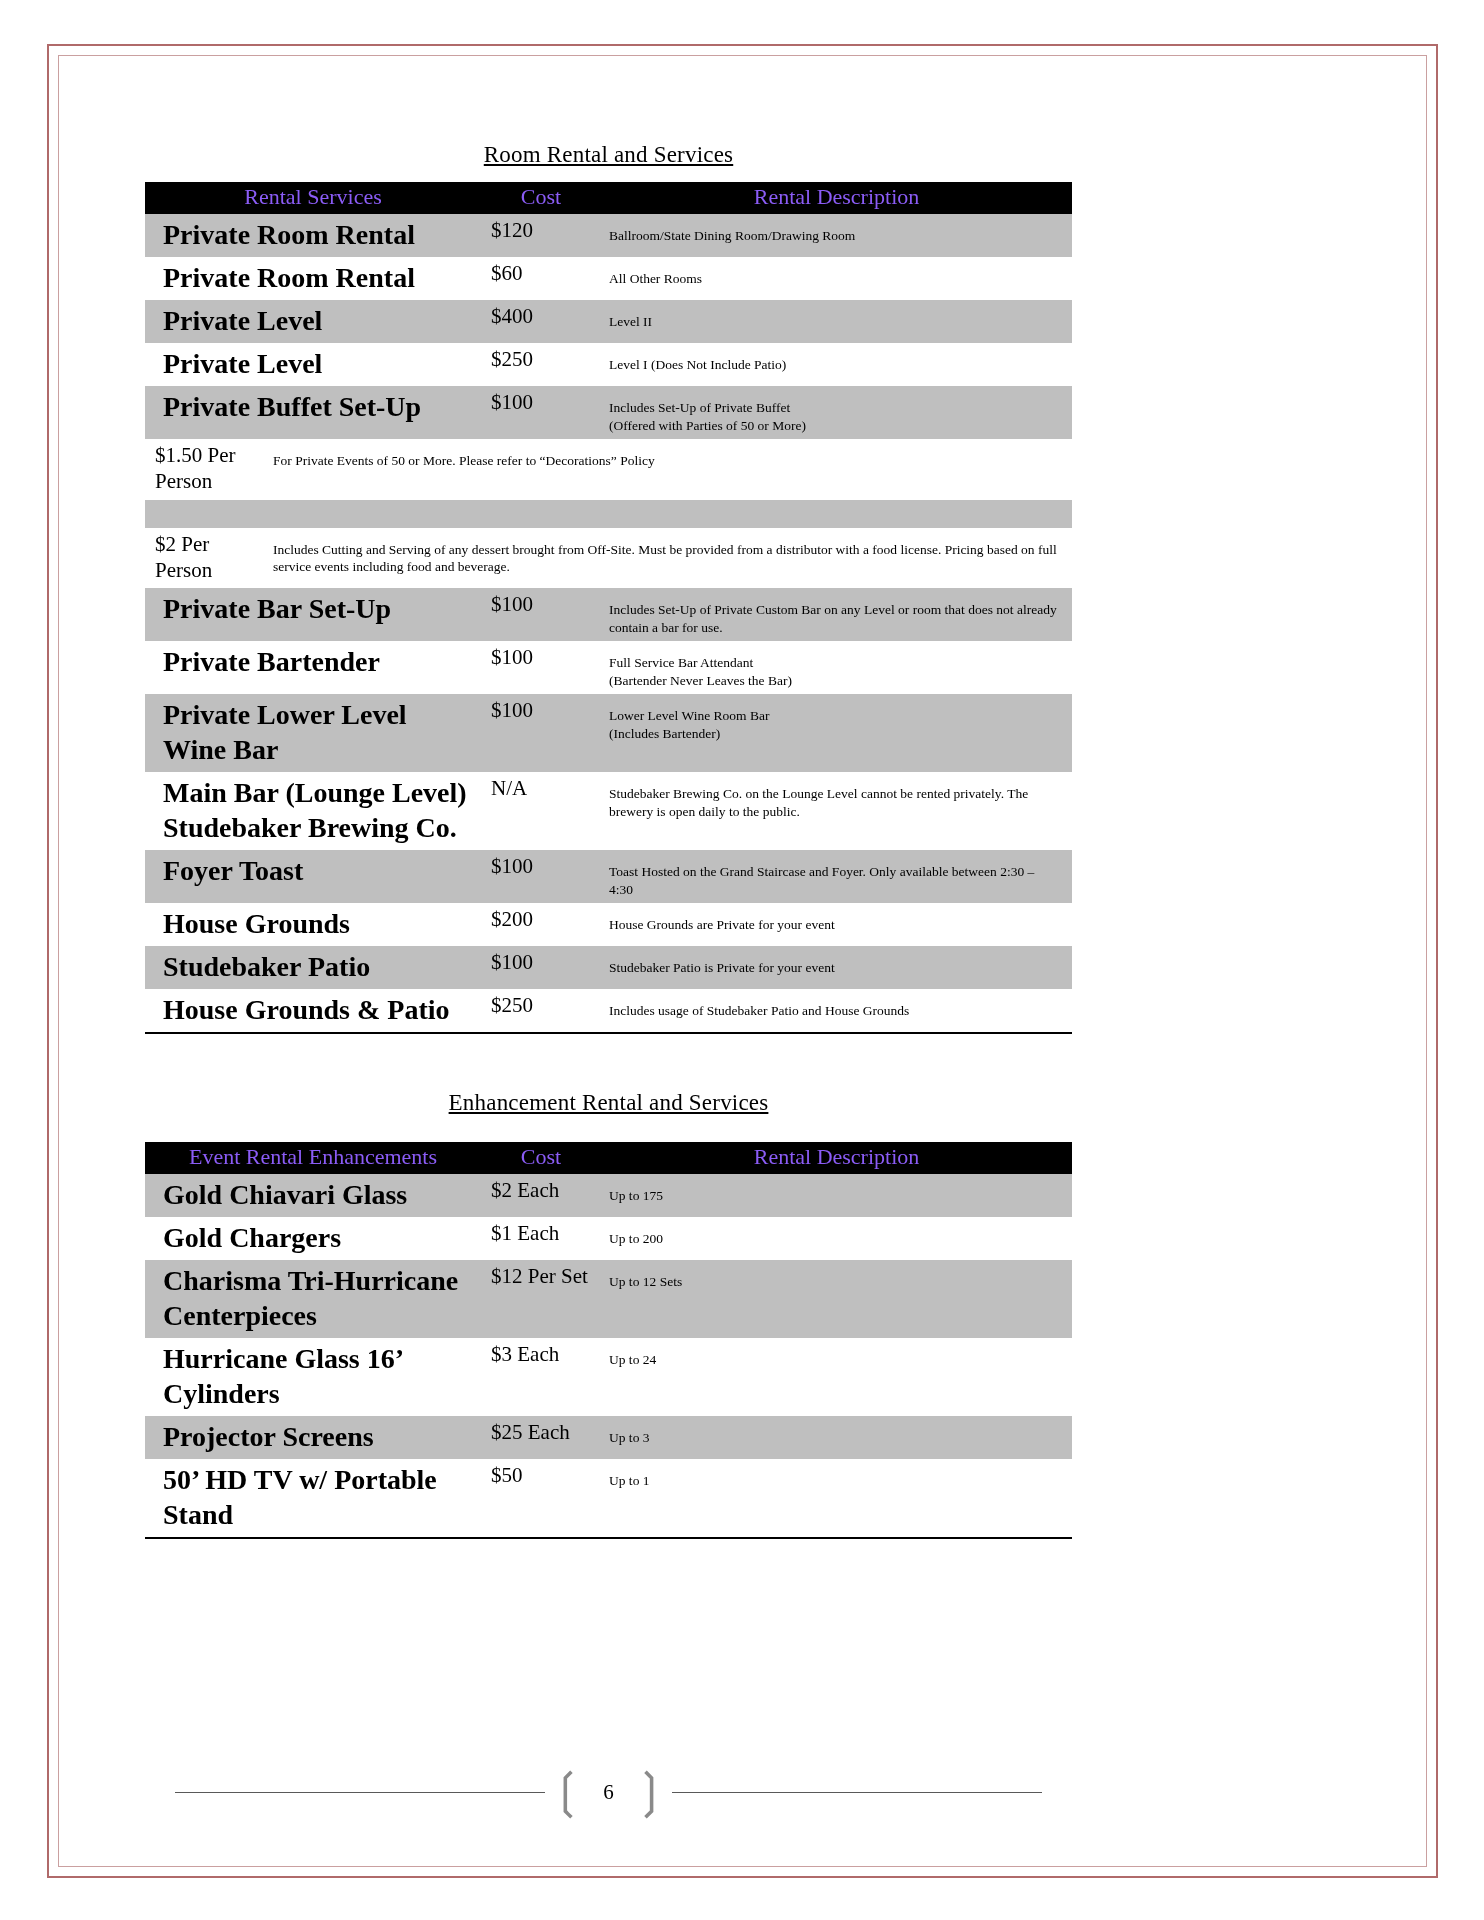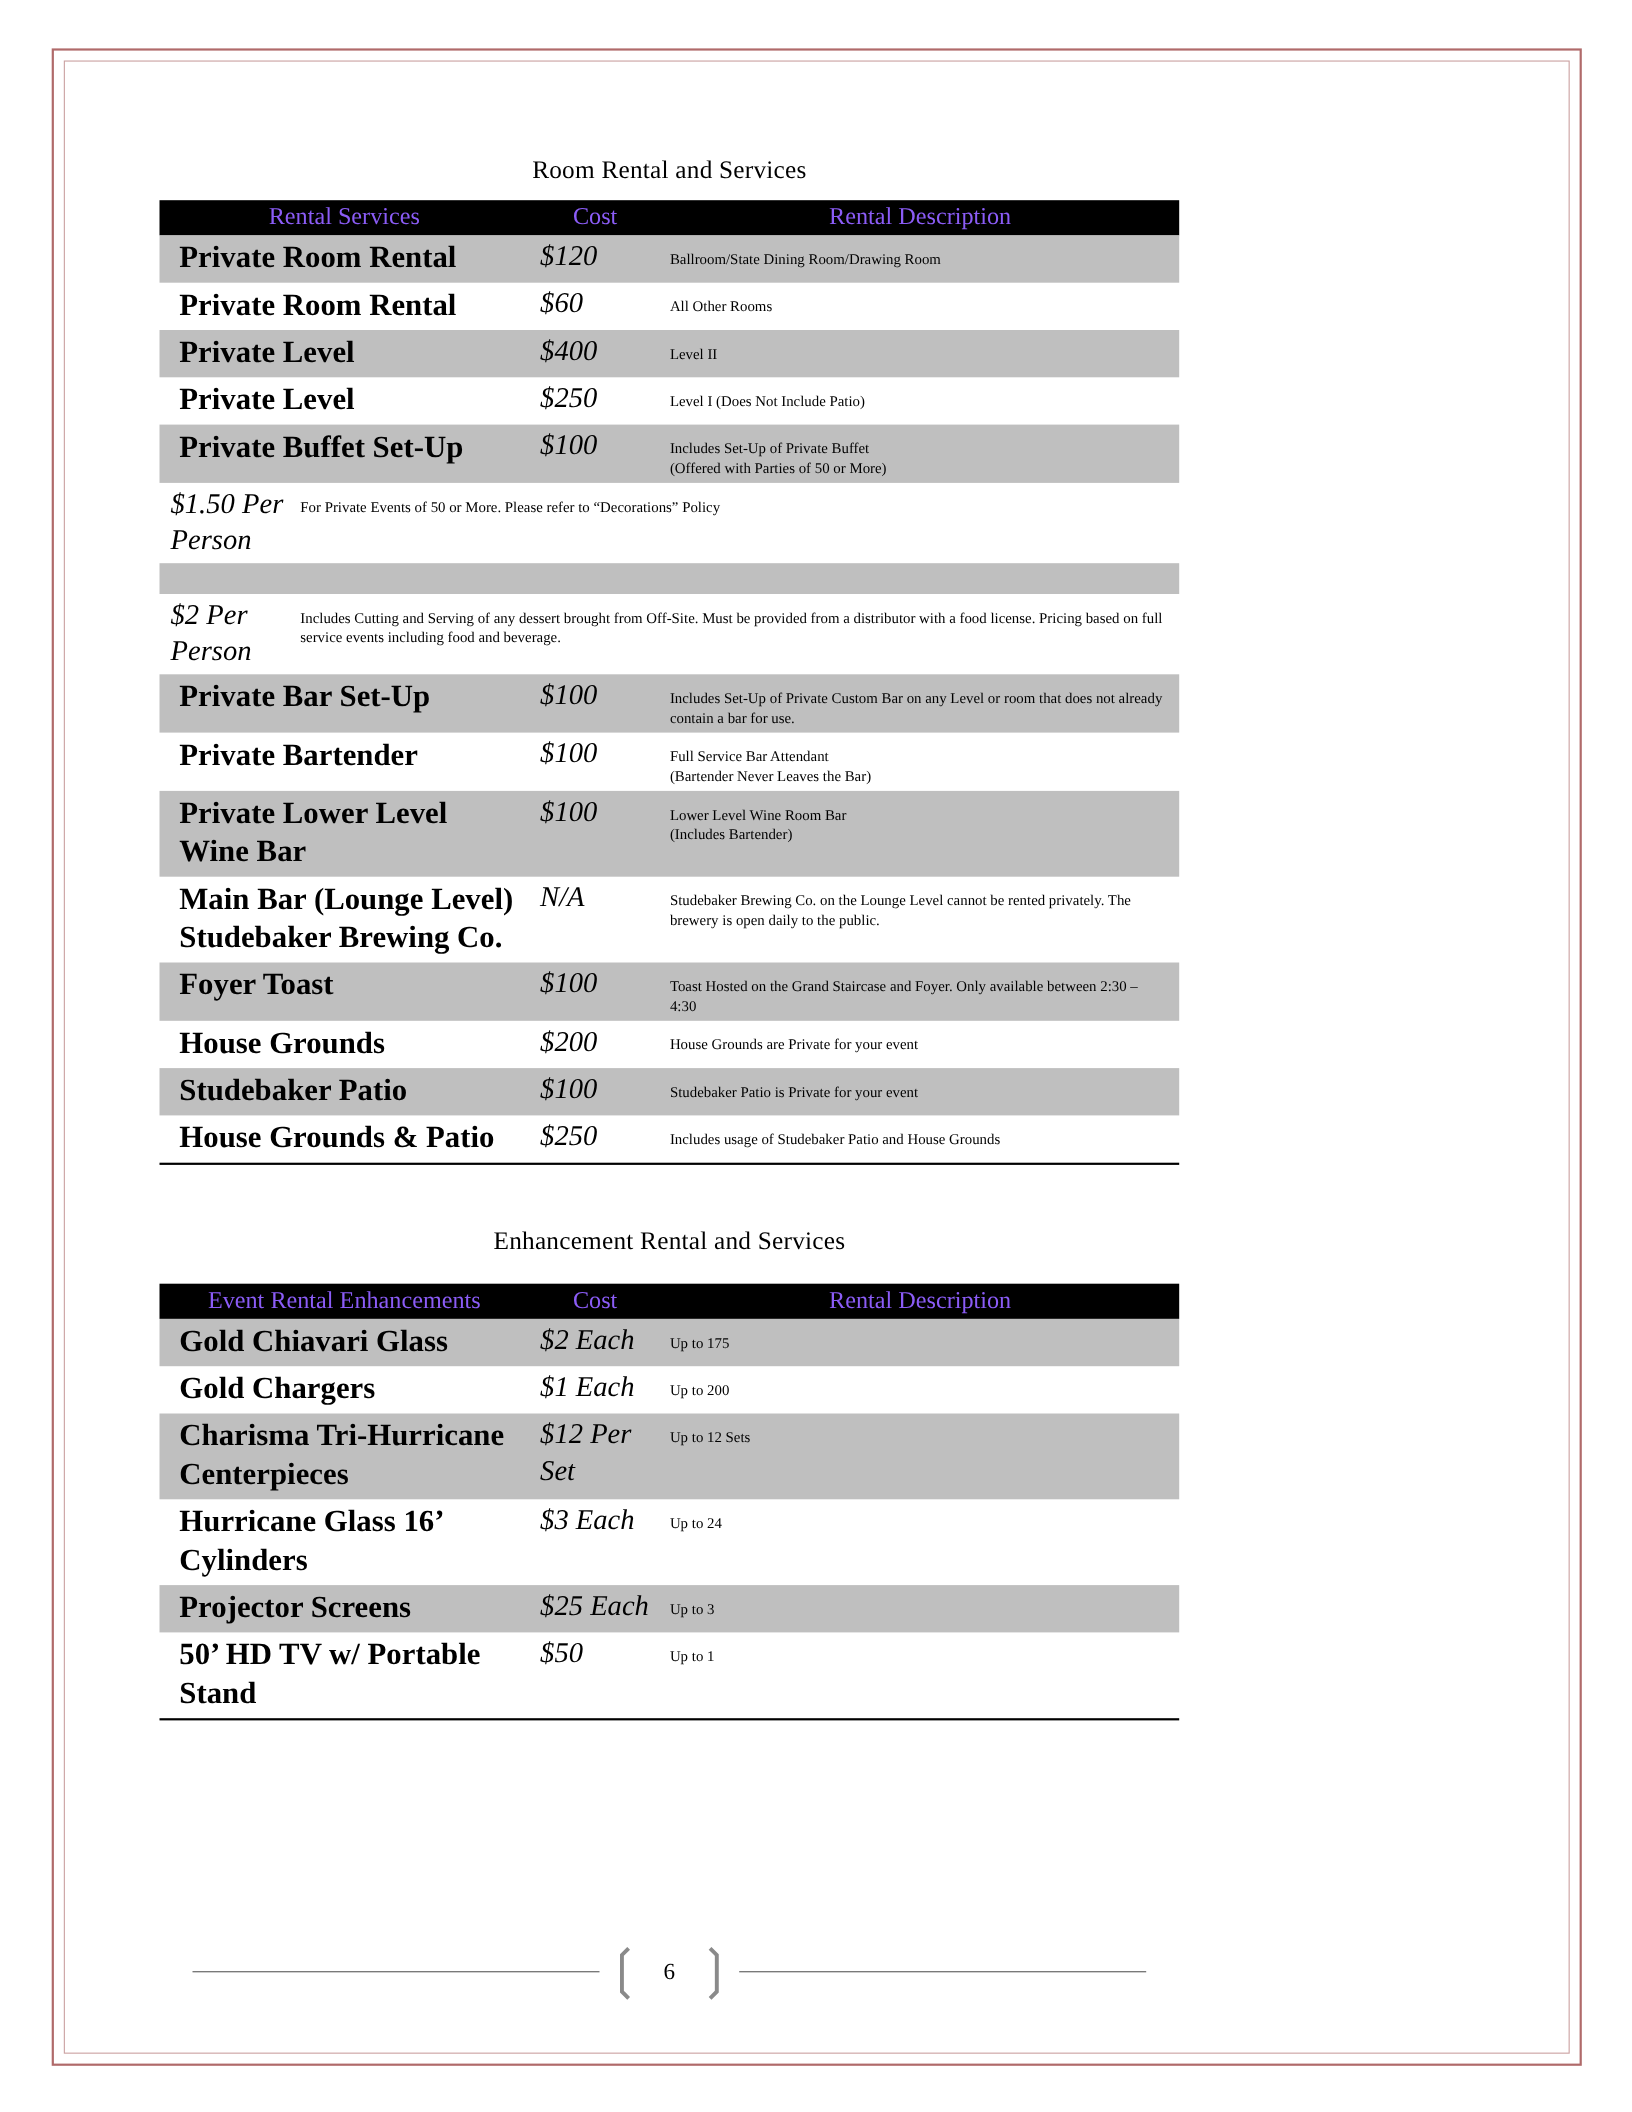--- a/index.html
+++ b/index.html
@@ -11,38 +11,38 @@
   .frame-outer{
     position:absolute; left:47px; top:44px; right:46px; bottom:42px;
     border:2px solid #b06a6a;
   }
   .frame-inner{
     position:absolute; left:9px; top:9px; right:9px; bottom:9px;
     border:1px solid #caa0a0;
   }
   .content{ position:absolute; left:145px; top:142px; width:927px; }
   .sec-title{
-    font-size:23px; font-weight:400; text-align:center; letter-spacing:0.2px;
+    font-size:23px; font-weight:400; text-align:center; letter-spacing:0.2px;text-decoration:underline;
   }
   .sec-title.second{ margin-top:56px; }
   .rtable{ margin-top:14px; border-bottom:2px solid #000; }
   .rtable.second{ margin-top:26px; }
   .trow{ display:flex; align-items:stretch; }
   .trow.shade{ background:#bfbfbf; }
   .trow.spacer{ height:28px; }
   .thead{ background:#000; color:#8b5cf6; }
   .col0{ width:336px; }
   .col1{ width:120px; }
   .col2{ flex:1; }
   .hcell{ font-size:22px; text-align:center; padding:2px 0 4px; }
   .scell{
     font-weight:bold; font-size:28px; padding:3px 8px 5px 18px;
     white-space:pre-line; line-height:1.25;
   }
-  .ccell{ font-size:26px; padding:3px 4px 5px 10px; line-height:1.25;font-style:italic; }
+  .ccell{ font-size:21px; padding:3px 4px 5px 10px; line-height:1.25; }
   .dcell{
     font-size:13.5px; padding:13px 12px 5px 8px;
     white-space:pre-line; line-height:1.3;
   }
   .footer{
     position:absolute; left:145px; top:1768px; width:927px;
     display:flex; align-items:center; padding:0 30px;
   }
   .fline{ flex:1; border-top:1.5px solid #595959; }
   .bracket{

